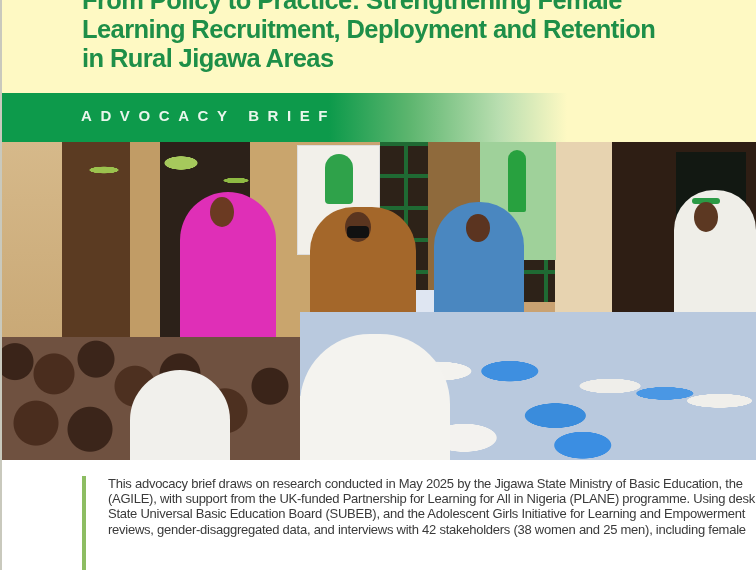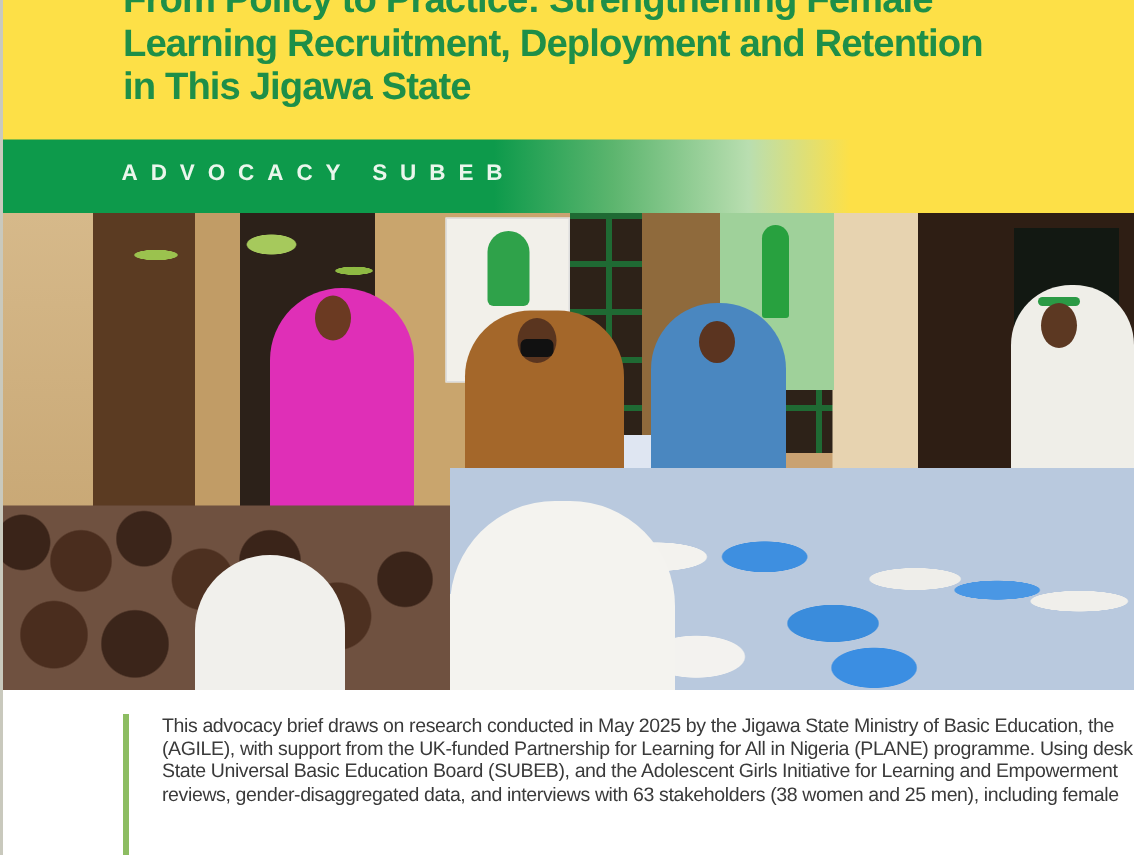--- a/index.html
+++ b/index.html
@@ -1,21 +1,21 @@
 <!DOCTYPE html>
 <html><head>
   <meta charset="utf-8">
   <style>
     * { box-sizing: border-box; margin: 0; padding: 0; }
     html, body { width: 756px; height: 570px; overflow: hidden; background: #ffffff; }
     body { position: relative; font-family: "Liberation Sans", sans-serif; }
 
     .page-left-edge { position: absolute; left: 0; top: 0; width: 2px; height: 570px; background: #c9c9bd; z-index: 5; }
 
-    .header { position: absolute; left: 0; top: 0; width: 756px; height: 143px; background: #fde047; }
+    .header { position: absolute; left: 0; top: 0; width: 756px; height: 143px; background: #fef9c3; }
     .title { position: absolute; left: 82px; top: -14px; width: 660px; color: #1e8f48;
       font-family: "Liberation Sans", sans-serif; font-weight: bold; font-size: 25.5px; line-height: 29px;
       letter-spacing: -0.6px; }
     .title span { display: block; white-space: nowrap; }
 
     .banner { position: absolute; left: 1px; top: 93px; width: 566px; height: 49px;
       background: linear-gradient(to right, #0d9a4b 0%, #0d9a4b 58%, #5cb56e 72%, #b9deb0 88%, rgba(251,248,220,0) 100%); }
     .banner-label { position: absolute; left: 80px; top: 14px; color: #eaf6ec; font-weight: bold; font-size: 15px;
       letter-spacing: 8.6px; }
 
@@ -88,26 +88,26 @@
   </style>
 </head>
 <body>
 
 <div class="page-left-edge"></div>
 
 <header class="header">
   <h1 class="title">
     <span>From Policy to Practice: Strengthening Female</span>
     <span>Learning Recruitment, Deployment and Retention</span>
-    <span>in This Jigawa State</span>
+    <span>in Rural Jigawa Areas</span>
   </h1>
 </header>
 
 <div class="banner">
-  <div class="banner-label">ADVOCACY SUBEB</div>
+  <div class="banner-label">ADVOCACY BRIEF</div>
 </div>
 
 <div class="photo" title="Women teachers standing in front of a classroom while students in white and blue hijabs sit in the foreground">
   <div class="wall-l"></div>
   <div class="door-l"></div>
   <div class="pillar"></div>
   <div class="door-c"></div>
   <div class="wall-c"></div>
   <div class="window"></div>
   <div class="curtain"></div>
@@ -134,15 +134,15 @@
   <div class="crowd-r"></div>
   <div class="white-hijab-front"></div>
   <div class="white-hijab-center"></div>
 </div>
 
 <section class="summary">
   <p>
     <span>This advocacy brief draws on research conducted in May 2025 by the Jigawa State Ministry of Basic Education, the</span>
     <span>(AGILE), with support from the UK-funded Partnership for Learning for All in Nigeria (PLANE) programme. Using desk</span>
     <span>State Universal Basic Education Board (SUBEB), and the Adolescent Girls Initiative for Learning and Empowerment</span>
-    <span>reviews, gender-disaggregated data, and interviews with 63 stakeholders (38 women and 25 men), including female</span>
+    <span>reviews, gender-disaggregated data, and interviews with 42 stakeholders (38 women and 25 men), including female</span>
   </p>
 </section>
 
 </body></html>

